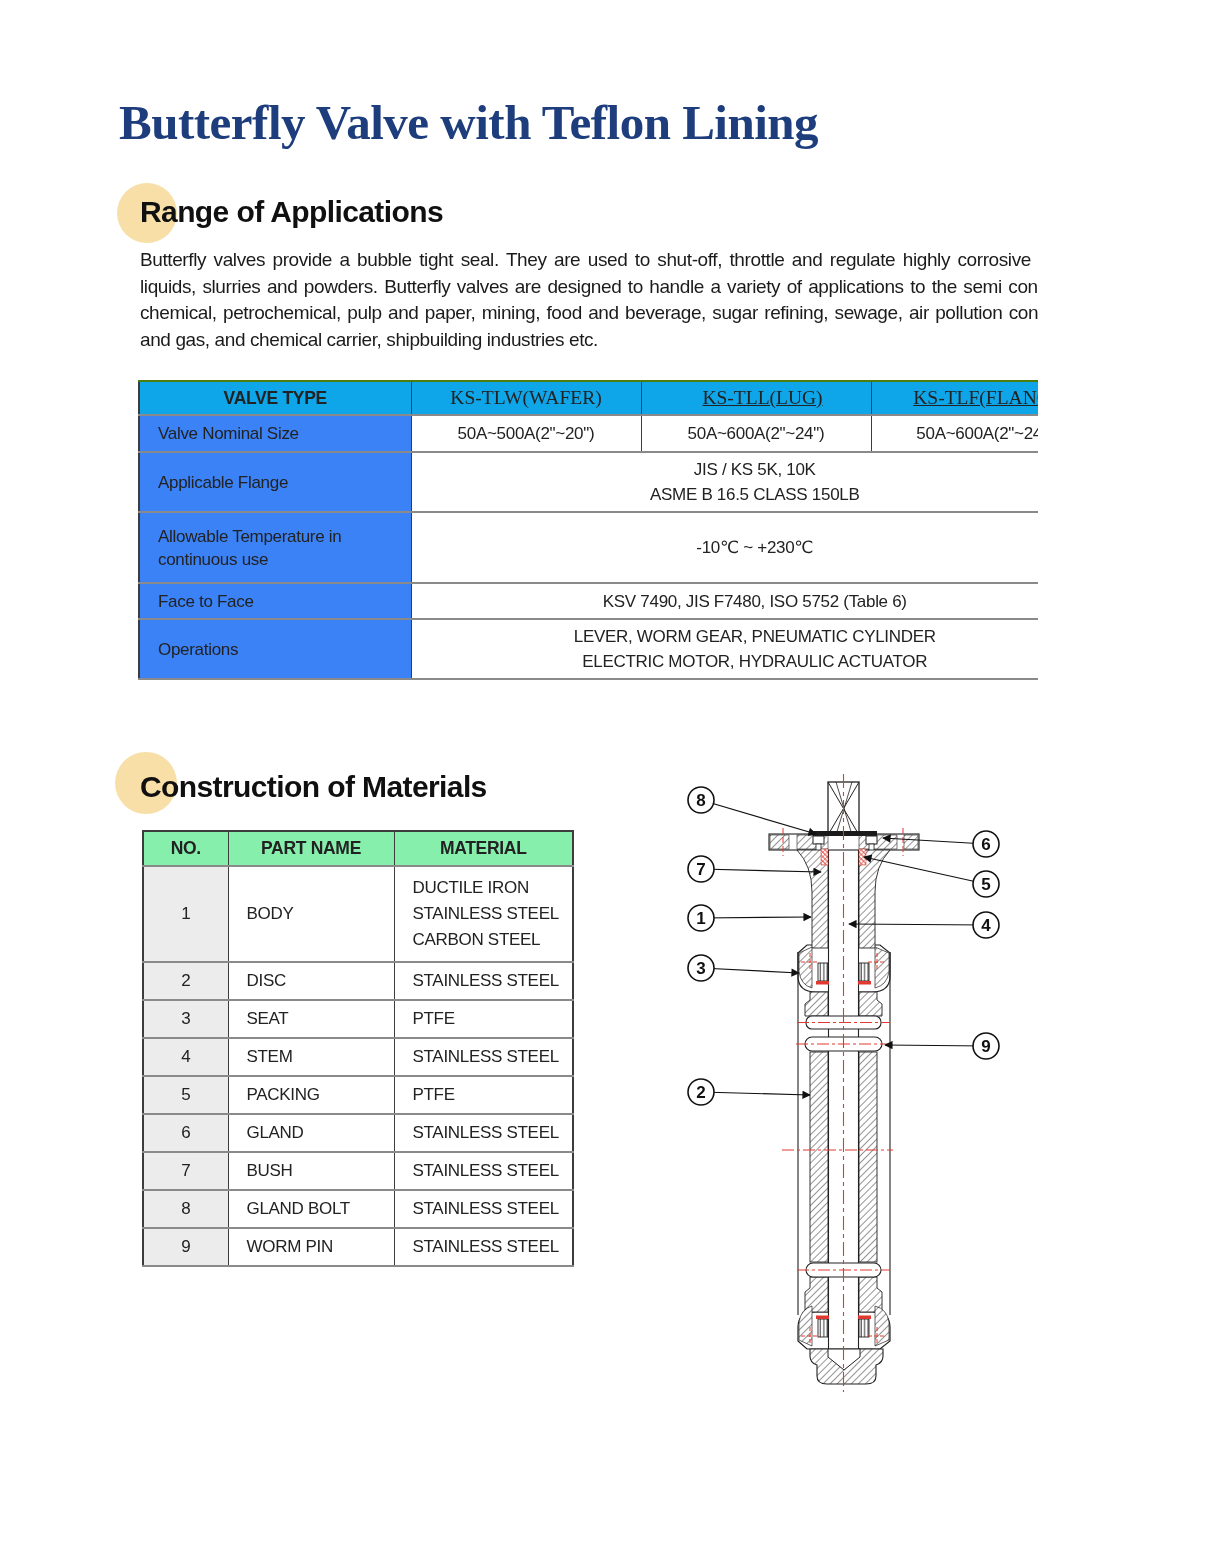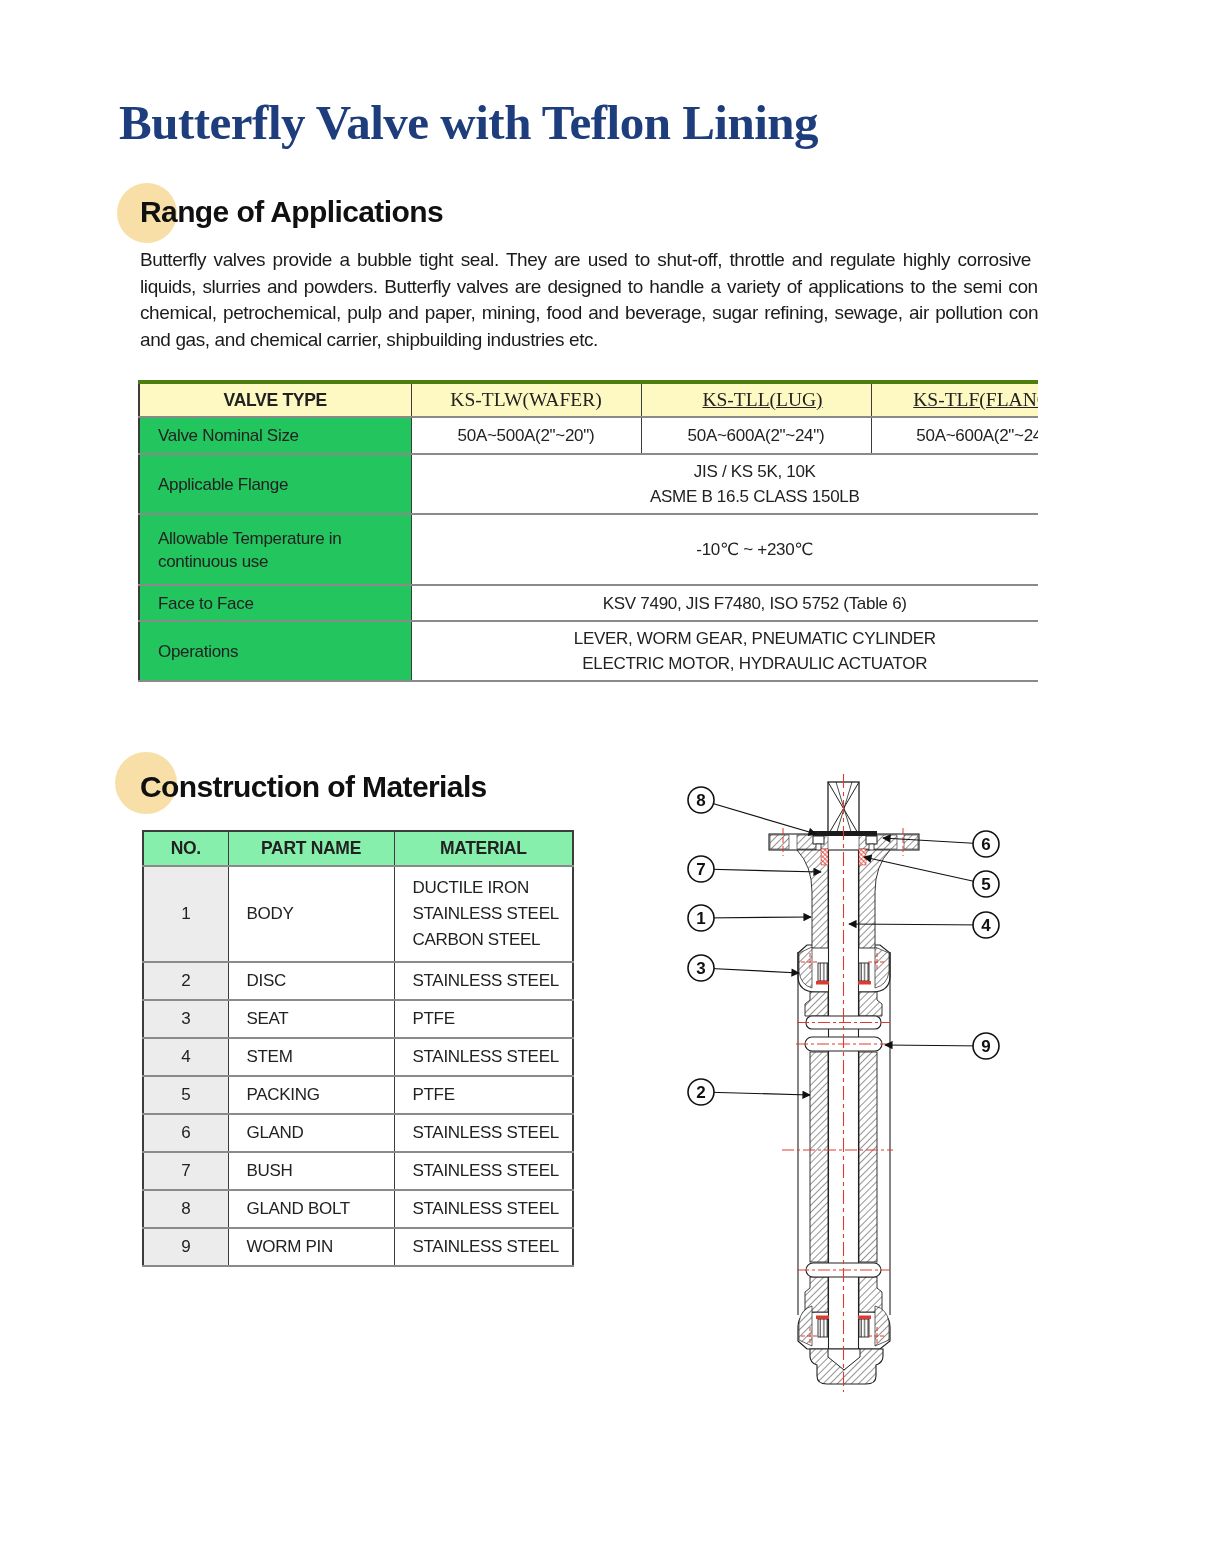--- a/index.html
+++ b/index.html
@@ -40,30 +40,30 @@
     border-collapse: collapse; table-layout: fixed;
     border: 2px solid #3c3c3c;
   }
   .valve-table th, .valve-table td {
     border-left: 1px solid #3c3c3c; border-right: 1px solid #3c3c3c;
     border-top: 2px solid #8a8a8a; border-bottom: 2px solid #8a8a8a;
     font-size: 17px; color: #222222; text-align: center; vertical-align: middle;
     padding: 0; letter-spacing: -0.3px;
   }
   .valve-table th {
-    background: #fef9c3; height: 32px; font-weight: 600; font-size: 17.5px;
-    border-top: 4px solid #4d7c0f;
+    background: #0ea5e9; height: 32px; font-weight: 600; font-size: 17.5px;
+    border-top: 2px solid #4d7c0f;
   }
   .valve-table th.ks {
     font-family: "Liberation Serif", "DejaVu Serif", serif;
     font-weight: normal; font-size: 19.5px; letter-spacing: 0;
   }
   .valve-table th.ks-left { text-align: center; padding-left: 13px; text-decoration: underline; }
   .valve-table td.lab {
-    background: #22c55e; text-align: left; padding-left: 18px; padding-right: 10px;
+    background: #3b82f6; text-align: left; padding-left: 18px; padding-right: 10px;
     line-height: 23px;
   }
   .valve-table .val div { line-height: 25px; }
   tr.rh35 td { height: 35px; }
   tr.rh58 td { height: 58px; }
   tr.rh33 td { height: 33px; }
   tr.rh69 td { height: 69px; }
   tr.rh34 td { height: 34px; }
 
   

